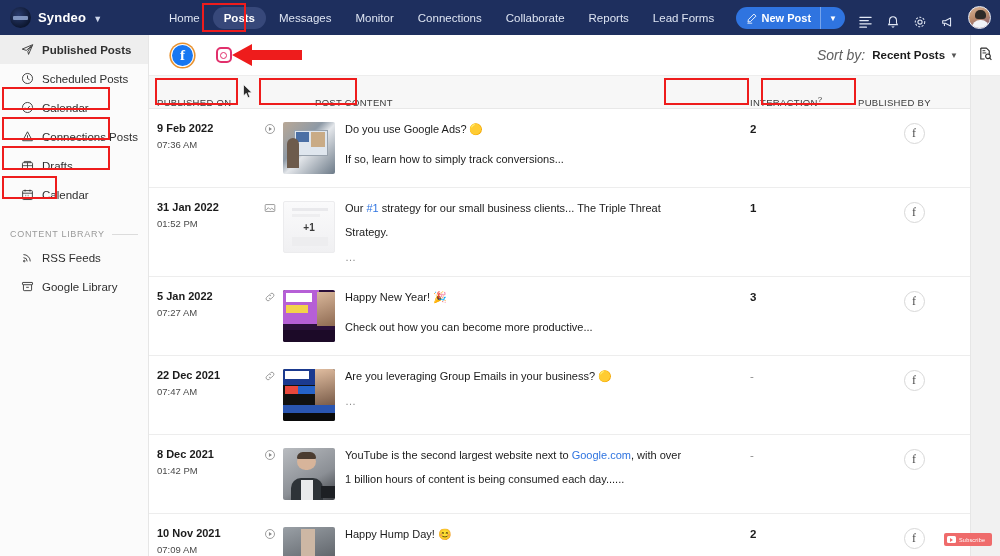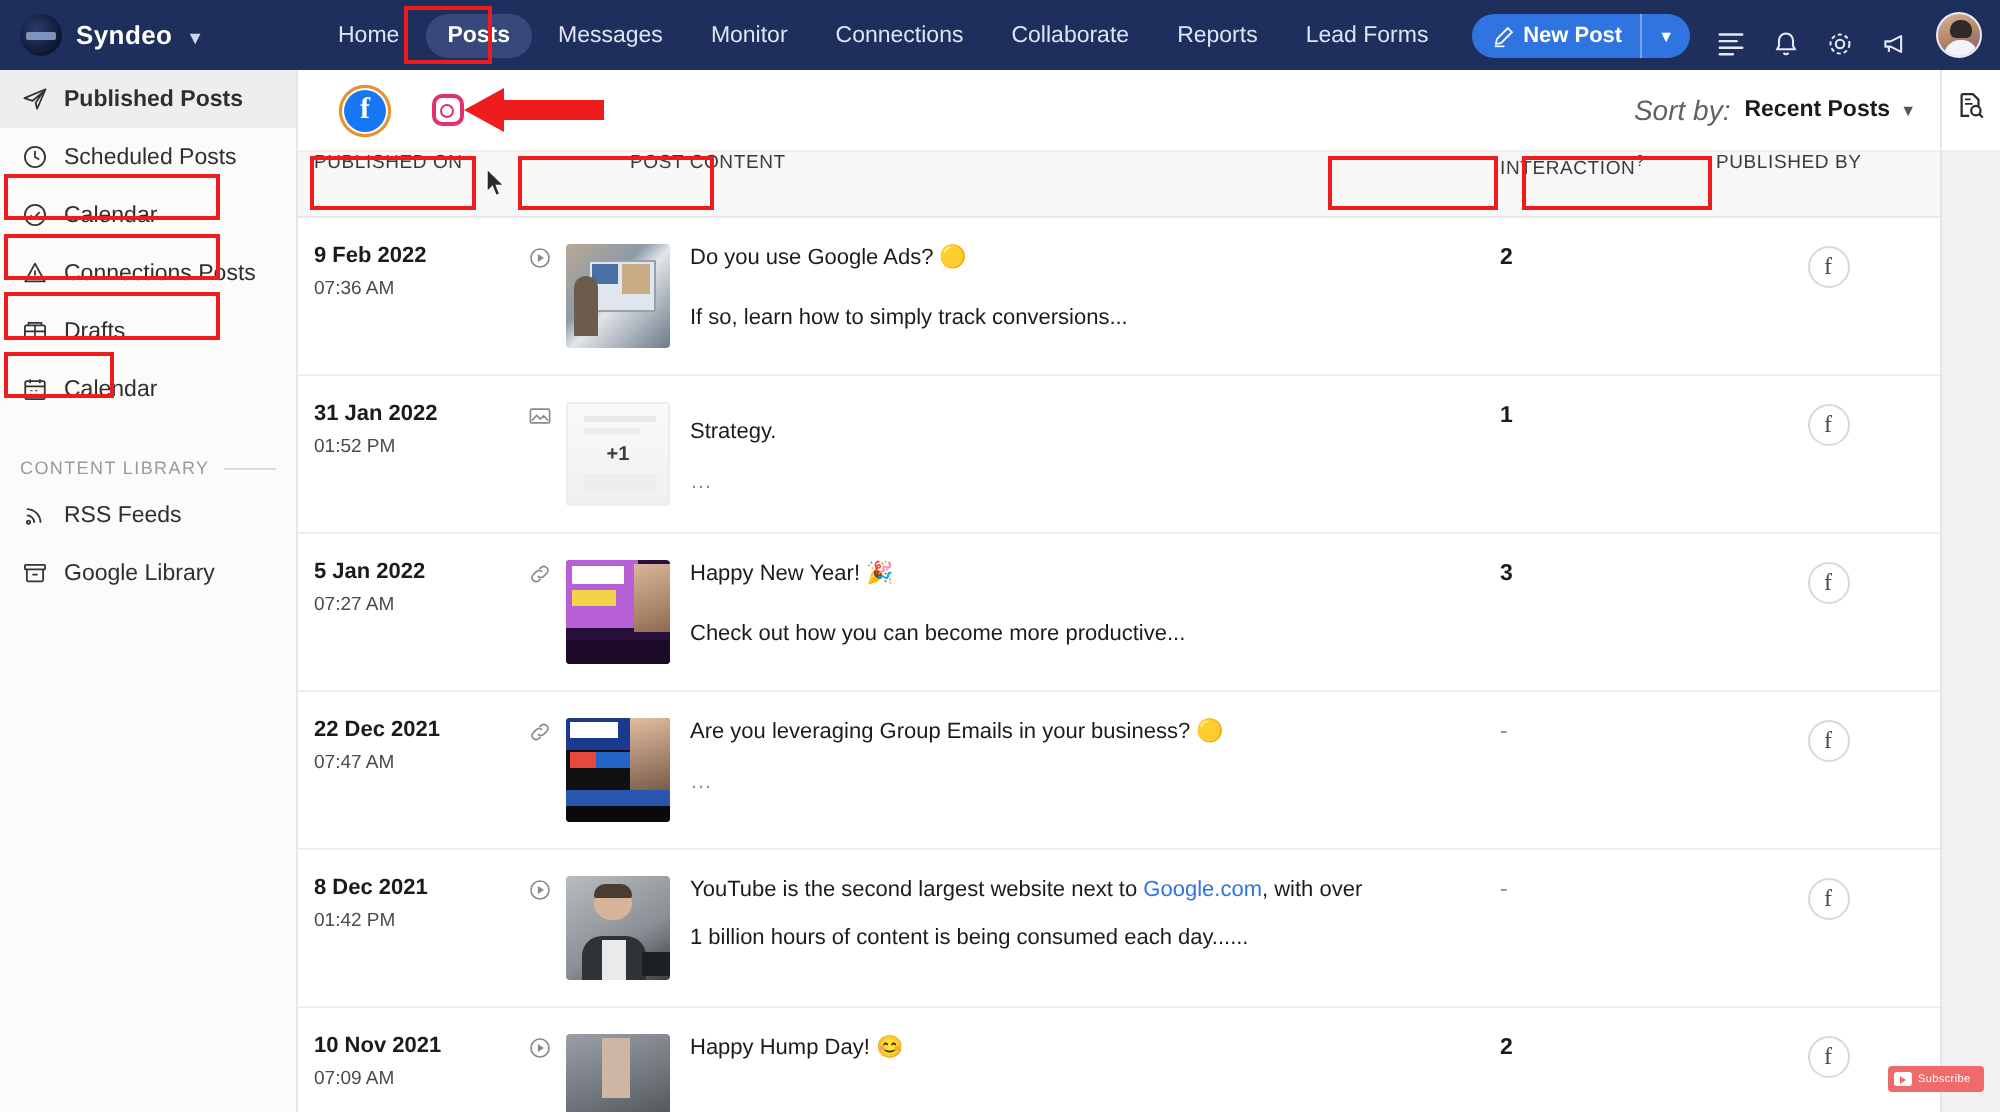--- a/index.html
+++ b/index.html
@@ -57,21 +57,21 @@
   .avatar::after { content:""; position:absolute; left:3px; bottom:0; width:17px; height:8px;
     background:#f2f4f8; border-radius:8px 8px 0 0; }
 
   
   .sidebar {
     position: absolute; top: 35px; left: 0; width: 149px; height: 521px;
     background: #fbfbfb; border-right: 1px solid #e6e6e6;
   }
   .side-item {
     display: flex; align-items: center; gap: 8px; height: 29px;
-    padding-left: 10px; font-size: 11.5px; color: #2f2f2f; cursor: pointer;
+    padding-left: 20px; font-size: 11.5px; color: #2f2f2f; cursor: pointer;
     position: relative;
   }
   .side-item.active { background: #eeeeee; font-weight: bold; }
   .side-item .si-icon { width: 14px; display: flex; justify-content: center; flex: none; color: #333; }
   .side-sep { height: 11px; }
   .side-head {
     display: flex; align-items: center; gap: 7px; padding: 9px 10px 4px 10px;
     font-size: 9px; color: #9a9a9a; letter-spacing: .7px;
   }
   .side-head .rule { flex: 1; height: 1px; background: #dcdcdc; }
@@ -96,21 +96,21 @@
     display: flex; align-items: center; justify-content: center; }
   .ig-glyph i { width: 7px; height: 7px; border-radius: 50%; border: 1.6px solid #e1306c; display: block; }
 
   .sortwrap { margin-left: auto; display: flex; align-items: center; gap: 7px; }
   .sortlabel { font-size: 14px; color: #616161; font-style: italic; }
   .sortval { font-size: 11.5px; color: #1b1b1b; font-weight: bold; display: flex;
     align-items: center; gap: 5px; cursor: pointer; }
   .sortval .cv { font-size: 8px; color: #555; }
 
   .thead {
-    display: flex; align-items: flex-start; height: 33px;
+    display: flex; align-items: flex-end; height: 33px;
     background: #f7f7f7; border-bottom: 1px solid #e8e8e8;
     font-size: 9.5px; color: #3a3a3a; letter-spacing: .3px;
   }
   .th-pub { width: 108px; padding-left: 8px; }
   .th-cont { flex: 1; padding-left: 58px; }
   .th-int { width: 108px; }
   .th-by { width: 112px; }
 
   .rows { height: 447px; overflow: hidden; }
   .row { display: flex; border-bottom: 1px solid #ededed; padding: 13px 0 13px 0; justify-content: flex-end; }
@@ -383,20 +383,21 @@
       </div>
       <div class="c-thumb">
         <div class="thumb plus" style="background:linear-gradient(180deg,#fafafb 0%,#f0f0f2 100%);border:1px solid #ececee;">
           <div style="position:absolute;left:8px;top:6px;width:36px;height:3px;background:#e9e9ec;"></div>
           <div style="position:absolute;left:8px;top:12px;width:28px;height:3px;background:#eeeef0;"></div>
           <div style="position:absolute;left:8px;bottom:6px;width:36px;height:9px;background:#ededef;"></div>
           <span class="plusn">+1</span>
         </div>
       </div>
       <div class="c-text">
+        <div class="l1">Our <span class="hash">#1</span> strategy for our small business clients... The Triple Threat</div>
         <div class="l2 tight">Strategy.</div>
         <div class="dots">…</div>
       </div>
       <div class="c-int">1</div>
       <div class="c-by">
         <span class="fbcirc">f</span>
       </div>
     </div>
 
     <div class="row">

